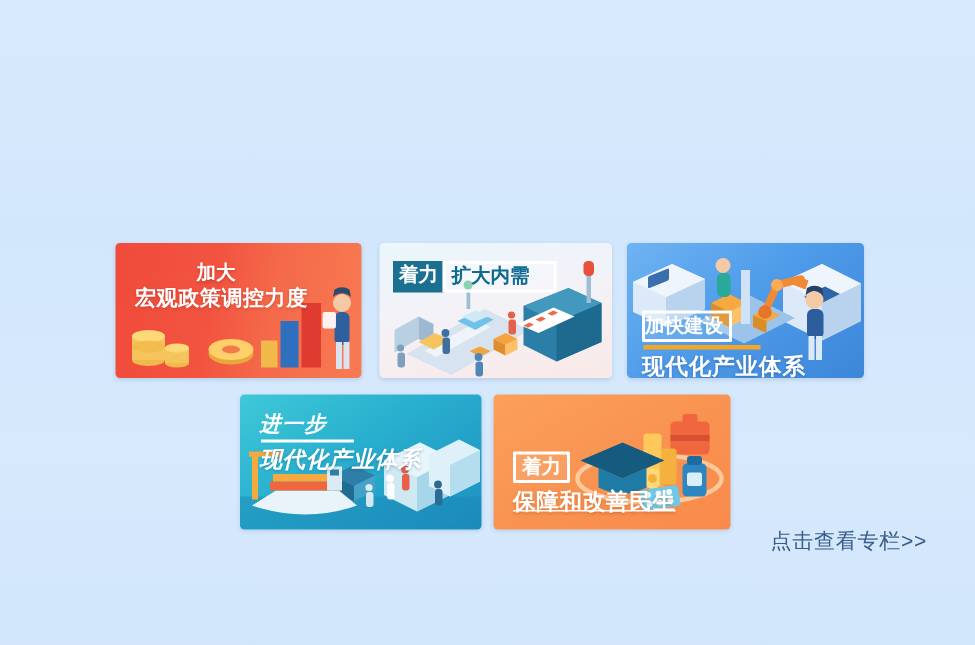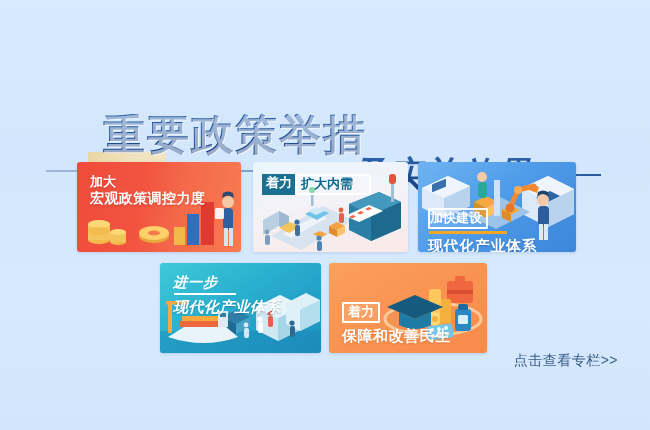--- a/index.html
+++ b/index.html
@@ -106,21 +106,21 @@
     white-space: nowrap;
   }
   .ln {
     display: block;
   }
 
   
   #card-1 { left: 77px; top: 162px; width: 164px; height: 90px;
     background: linear-gradient(100deg, #f04b3c 0%, #f25440 40%, #f4694a 62%, #f87b52 100%); }
   #card-1 .card-text { left: 13px; top: 12px; font-size: 13px; text-shadow: 0 1px 2px rgba(140,30,10,.35); }
-  #card-1 .ln1 { font-size: 13px; }
+  #card-1 .ln1 { font-size: 13px; margin-left: 41px; }
   #card-1 .ln2 { font-size: 14px; letter-spacing: .4px; text-align: right; }
 
   
   #card-2 { left: 253px; top: 162px; width: 155px; height: 90px;
     background: linear-gradient(170deg, #eaf6fd 0%, #f3f2f7 45%, #fae9e7 100%); }
   #card-2 .tagrow { position: absolute; z-index: 7; left: 9px; top: 12px; display: flex; align-items: stretch; }
   #card-2 .tag-solid { background: #1b6f91; color: #fff; font-size: 13px; font-weight: bold;
     padding: 2px 4px 3px 4px; line-height: 1.05; letter-spacing: 0; }
   #card-2 .tag-outline { border: 2px solid #ffffff; color: #0f6a8f; background: rgba(255,255,255,.30);
     font-size: 13px; font-weight: bold; padding: 1px 16px 2px 4px; line-height: 1.1; margin-left: -1px; }
@@ -141,46 +141,39 @@
   #card-4 .ln1 { font-size: 14px; letter-spacing: 1px; }
   #card-4 .underbar { display: block; width: 62px; height: 2px; background: #ffffff; margin: 2px 0 3px 1px; }
   #card-4 .ln2 { font-size: 15px; letter-spacing: .4px; text-shadow: 0 1px 2px rgba(10,70,110,.35); }
 
   
   #card-5 { left: 329px; top: 263px; width: 158px; height: 90px;
     background: linear-gradient(150deg, #fba05a 0%, #f99351 50%, #f98a4b 100%); }
   #card-5 .card-text { left: 13px; top: 38px; }
   #card-5 .ln1 { display: inline-block; font-size: 13px; border: 2px solid #ffffff; padding: 0 4px 1px 4px;
     border-radius: 1px; background: rgba(255,255,255,.10); margin-bottom: 4px; }
-  #card-5 .ln2 { font-size: 15px; letter-spacing: .5px; text-shadow: 0 1px 2px rgba(160,70,10,.35); }
+  #card-5 .ln2 { font-size: 15px; letter-spacing: .5px; text-shadow: 0 1px 2px rgba(160,70,10,.35); text-decoration: underline; }
 
   
   .footer-link {
     position: absolute;
     right: 32px;
     top: 352px;
     font-size: 14px;
     color: #3a5d88;
     letter-spacing: .5px;
     cursor: pointer;
     white-space: nowrap;
   }
 </style>
 </head>
 <body>
 
 <div class="banner">
 
-  <div class="title-block">
-    <div class="title-gold-bar"></div>
-    <div class="title-rule-left"></div>
-    <div class="title-line1">重要政策举措</div>
-    <div class="title-line2">及实施效果</div>
-    <div class="title-rule-right"></div>
-  </div>
 
   <div class="card" id="card-1">
     <div class="card-inner">
       <svg width="164" height="90" viewBox="0 0 164 90">
 
         <g>
           <ellipse cx="22" cy="78" rx="11" ry="4" fill="#f0b94a"></ellipse>
           <rect x="11" y="62" width="22" height="16" fill="#f5c45c"></rect>
           <ellipse cx="22" cy="62" rx="11" ry="4" fill="#ffd978"></ellipse>
           <ellipse cx="22" cy="69" rx="11" ry="4" fill="#f0b94a" opacity=".75"></ellipse>

